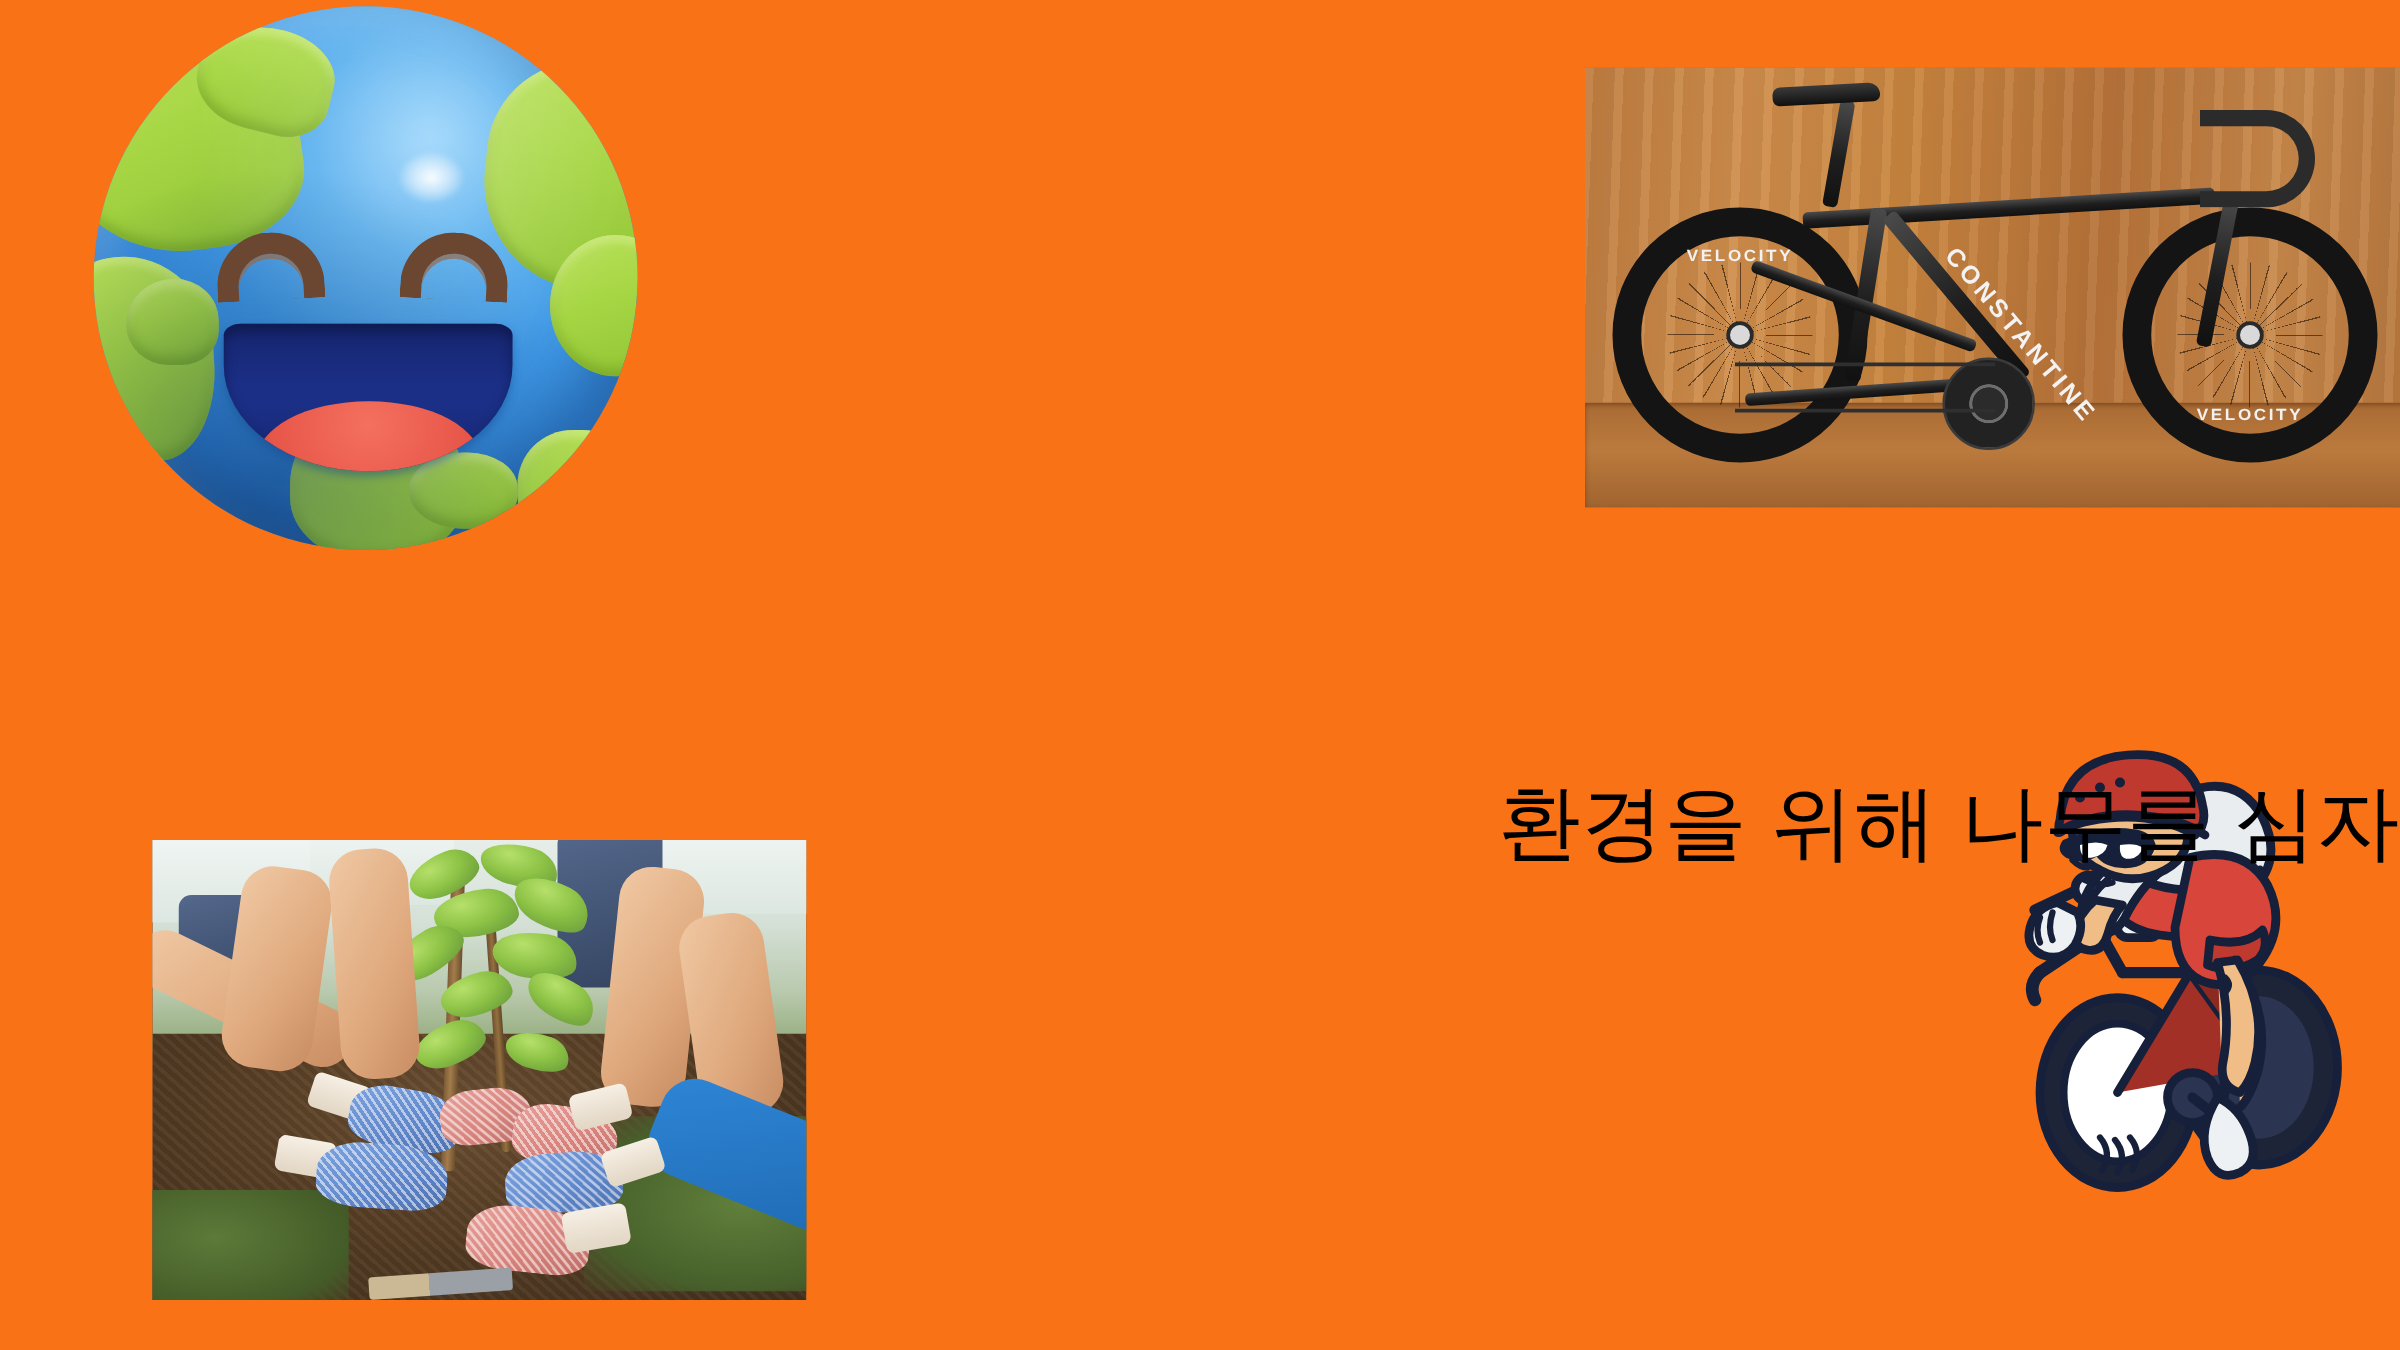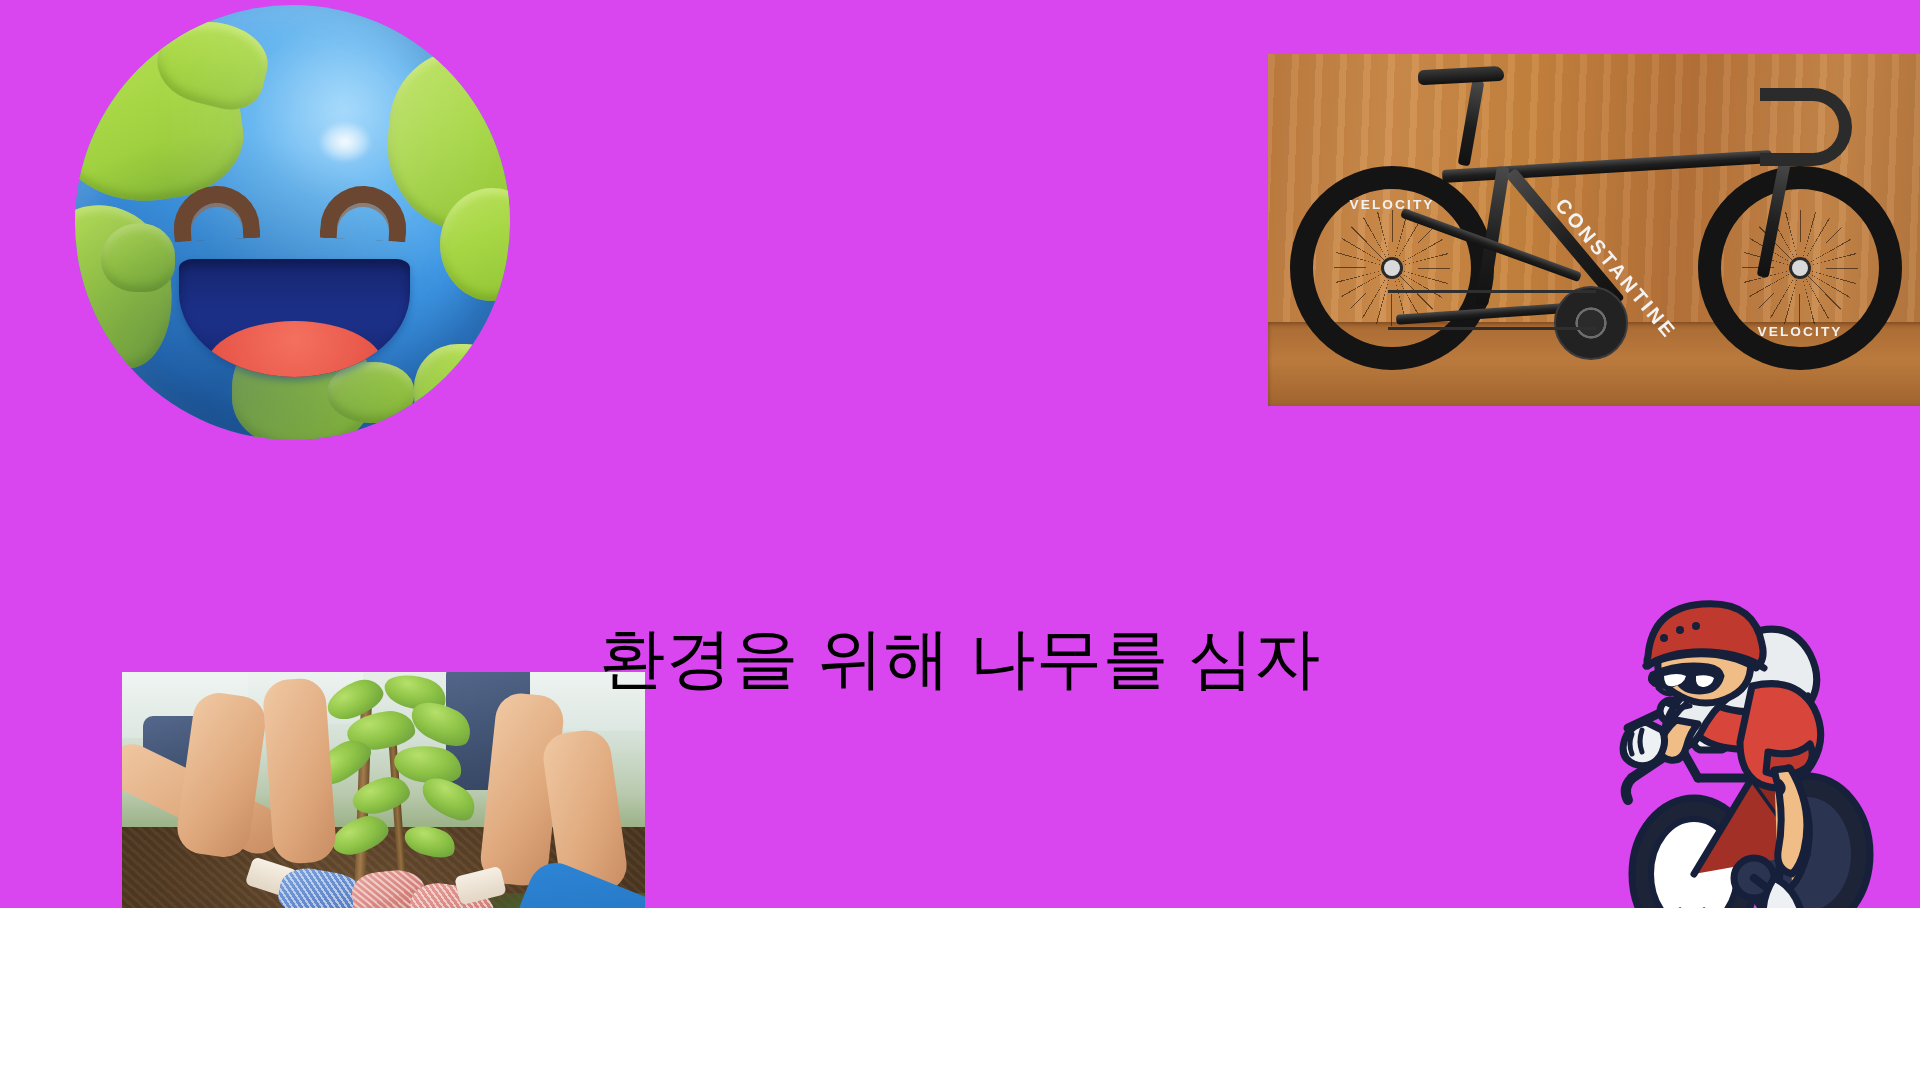--- a/index.html
+++ b/index.html
@@ -7,22 +7,22 @@
     margin: 0;
     padding: 0;
     background: #ffffff;
   }
   body {
     font-family: "Liberation Sans", "DejaVu Sans", sans-serif;
   }
   #slide {
     position: relative;
     width: 1920px;
-    height: 908px;
-    background: #d946ef;
+    height: 1080px;
+    background: #f97316;
     overflow: hidden;
   }
 
   
   .globe-wrap {
     position: absolute;
     left: 75px;
     top: 5px;
     width: 435px;
     height: 435px;
@@ -373,21 +373,21 @@
     width: 1920px;
     text-align: center;
     color: #000000;
     font-family: "Liberation Sans", "DejaVu Sans", sans-serif;
     font-weight: 400;
     font-size: 66px;
     line-height: 1.37;
     letter-spacing: 0.5px;
     white-space: pre;
   }
-  .headline .line { display: block; }
+  .headline .line { display: block; text-align: right; }
 </style>
 </head>
 <body>
 
 <div id="slide">
 
   <div class="globe-wrap" role="img" aria-label="웃는 지구 이모지">
     <div class="globe-sphere">
       <div class="land land-tl"></div>
       <div class="land land-tl2"></div>

